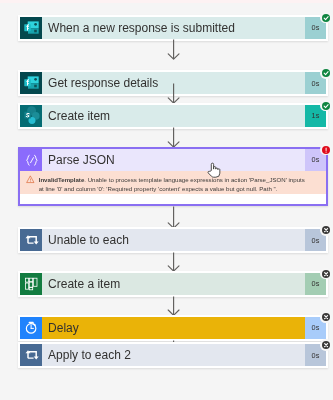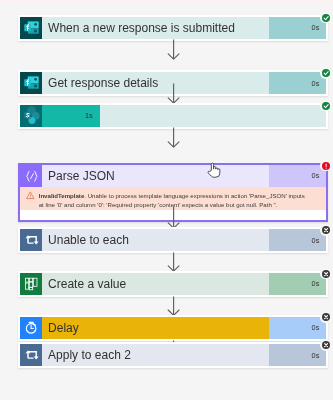--- a/index.html
+++ b/index.html
@@ -4,26 +4,26 @@
 <style>
   html,body{margin:0;padding:0;}
   body{width:333px;height:400px;background:#f5f5f5;font-family:"Liberation Sans",sans-serif;overflow:hidden;position:relative;
        -webkit-font-smoothing:antialiased;}
   .topband{position:absolute;left:0;top:0;width:333px;height:3px;background:#fdf2f3;}
   .flow{position:absolute;left:0;top:0;width:333px;height:400px;}
 
   .card{position:absolute;left:17.6px;width:310.6px;box-sizing:border-box;background:#fff;
         border:2px solid #fff;
         box-shadow:0 0.8px 1.8px rgba(0,0,0,0.11), 0 0.1px 0.5px rgba(0,0,0,0.09);}
-  .card.sel{border-color:#8a6ff2;margin-top:16px;}
+  .card.sel{border-color:#8a6ff2;}
   .hdr{display:flex;align-items:stretch;height:22px;}
   .icon{width:22.5px;flex:0 0 22.5px;display:flex;align-items:center;justify-content:center;}
   .icon svg{display:block;}
   .title{flex:1 1 auto;display:flex;align-items:center;padding-left:6px;font-size:12px;color:#323130;}
-  .dur{flex:0 0 21.5px;display:flex;align-items:center;justify-content:center;font-size:7.3px;color:#323130;padding-left:36px;}
+  .dur{flex:0 0 21.5px;display:flex;align-items:center;justify-content:center;font-size:7.3px;color:#323130;}
   .badge{position:absolute;right:-5.6px;top:-4.9px;width:11.4px;height:11.4px;border-radius:50%;
          background:#f6f6f6;box-sizing:border-box;display:flex;align-items:center;justify-content:center;}
   .badge i{width:8.2px;height:8.2px;border-radius:50%;display:flex;align-items:center;justify-content:center;}
   .arrow{position:absolute;left:166.5px;}
   .err{display:flex;background:#fcdfd2;height:23.5px;box-sizing:border-box;padding-top:4px;padding-left:6.5px;}
   .errico{flex:0 0 8.6px;padding-top:0.6px;align-self:flex-start;}
   .errico svg{display:block;}
   .errtxt{font-size:6.1px;line-height:9px;color:#3b3a39;margin-left:4px;width:268px;}
   .errtxt b{font-weight:bold;}
   .errfoot{height:10px;background:#fff;}
@@ -92,20 +92,21 @@
     <div class="hdr" style="background:#d9ebea">
       <div class="icon" style="background:#046c73">
           <svg width="22.4" height="22" viewBox="0 0 22.4 22">
       <circle cx="11.6" cy="5.8" r="4.5" fill="#17808b"></circle>
       <circle cx="15.8" cy="10.9" r="3.8" fill="#1b8d98"></circle>
       <circle cx="12.0" cy="15.6" r="3.5" fill="#25bcd1"></circle>
       <rect x="4.3" y="6.8" width="6.5" height="6.6" rx="0.3" fill="#107f8a"></rect>
       <path d="M9.3 8.65 a1.95 1.45 0 0 0 -2.8 0.3 c0 1.55 2.65 1.0 2.65 2.2 a1.9 1.4 0 0 1 -3.0 0.4" fill="none" stroke="#fff" stroke-width="1.0" stroke-linecap="round"></path>
     </svg>
         </div>
+      <div class="title">Create item</div>
       <div class="dur" style="background:#14b8a6">1s</div>
     </div>
       <div class="badge">
         <i style="background:#0f8540">
           <svg width="8.2" height="8.2" viewBox="0 0 9 9">
             <path d="M2.35 4.6 L3.9 6.1 L6.75 3.0" stroke="#fff" stroke-width="1.2" fill="none" stroke-linecap="round" stroke-linejoin="round"></path>
           </svg>
         </i>
       </div>
     </div>
@@ -179,21 +180,21 @@
       <div class="icon" style="background:#127c40">
           <svg width="22.4" height="22" viewBox="0 0 22.4 22" fill="none" stroke="#fff" stroke-width="0.8">
       <rect x="5.6" y="5.2" width="3.1" height="3.9"></rect>
       <rect x="5.6" y="10.0" width="3.1" height="6.2"></rect>
       <rect x="9.3" y="5.2" width="3.4" height="3.6"></rect>
       <rect x="9.3" y="9.0" width="3.4" height="5.2"></rect>
       <rect x="9.3" y="14.4" width="3.4" height="2.4"></rect>
       <rect x="13.3" y="5.2" width="3.7" height="8.1"></rect>
     </svg>
         </div>
-      <div class="title">Create a value</div>
+      <div class="title">Create a item</div>
       <div class="dur" style="background:#a3cdb3">0s</div>
     </div>
       <div class="badge">
         <i style="background:#3b3a39">
           <svg width="8.2" height="8.2" viewBox="0 0 9 9">
             <path d="M2.95 2.95 L6.05 6.05 M6.05 2.95 L2.95 6.05" stroke="#fff" stroke-width="1.35" stroke-linecap="round"></path>
           </svg>
         </i>
       </div>
     </div>

